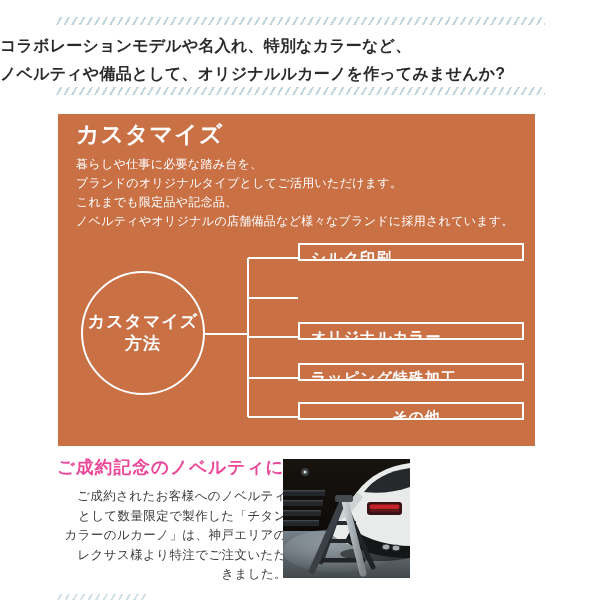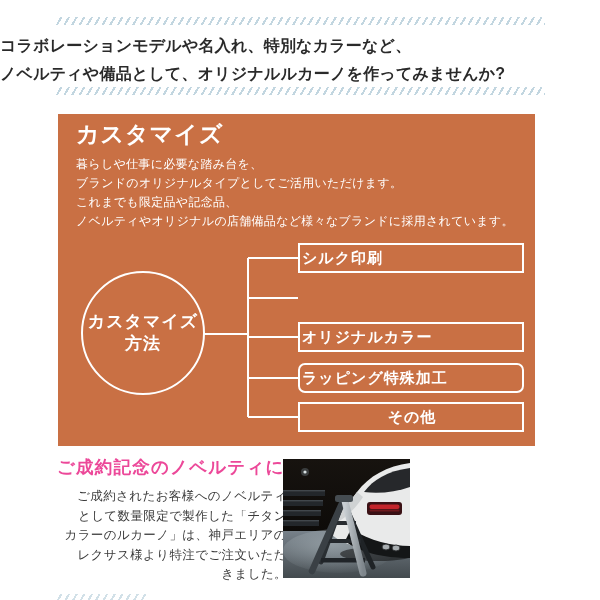--- a/index.html
+++ b/index.html
@@ -42,26 +42,26 @@
   }
   .method-circle{
     position:absolute;left:23px;top:157px;width:124px;height:124px;
     border:2px solid #fff;border-radius:50%;box-sizing:border-box;
     display:flex;align-items:center;justify-content:center;text-align:center;
     color:#fff;font-size:17px;font-weight:700;line-height:22px;white-space:pre-line;
     letter-spacing:1px;
   }
   .connector-svg{position:absolute;left:0;top:0;}
   .method-box{
-    position:absolute;left:240px;width:226px;height:30px;
+    position:absolute;left:240px;width:226px;height:18px;
     border:2px solid #fff;box-sizing:border-box;
     color:#fff;font-size:15px;font-weight:700;line-height:26px;
-    padding-left:2px;letter-spacing:1px;overflow:hidden;
-  }
-  .mb-0{top:129px;}.mb-1{top:169px;}.mb-2{top:208px;}.mb-3{top:249px;border-radius:7px;}.mb-4{top:288px;text-align:center;}
+    padding-left:11px;letter-spacing:1px;overflow:hidden;
+  }
+  .mb-0{top:129px;}.mb-1{top:169px;}.mb-2{top:208px;}.mb-3{top:249px;}.mb-4{top:288px;text-align:center;}
 
   
   .novelty-heading{
     position:absolute;left:57px;top:455px;
     font-size:17.5px;font-weight:700;color:#ec4899;letter-spacing:1.2px;
   }
   .novelty-body{
     position:absolute;left:57px;top:487px;width:230px;
     font-size:12.5px;line-height:19.6px;color:#3b3b3b;white-space:pre-line;
     letter-spacing:.4px;

